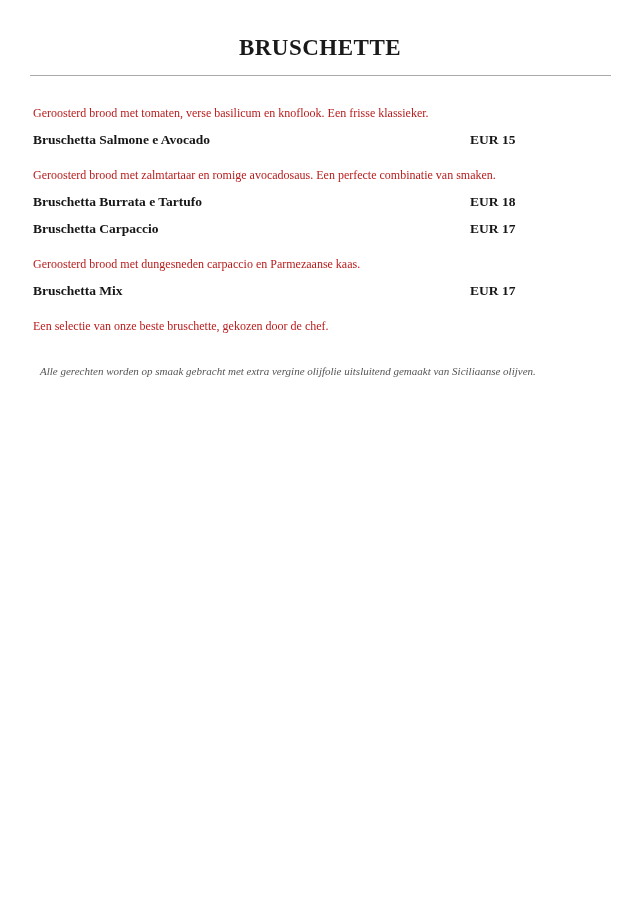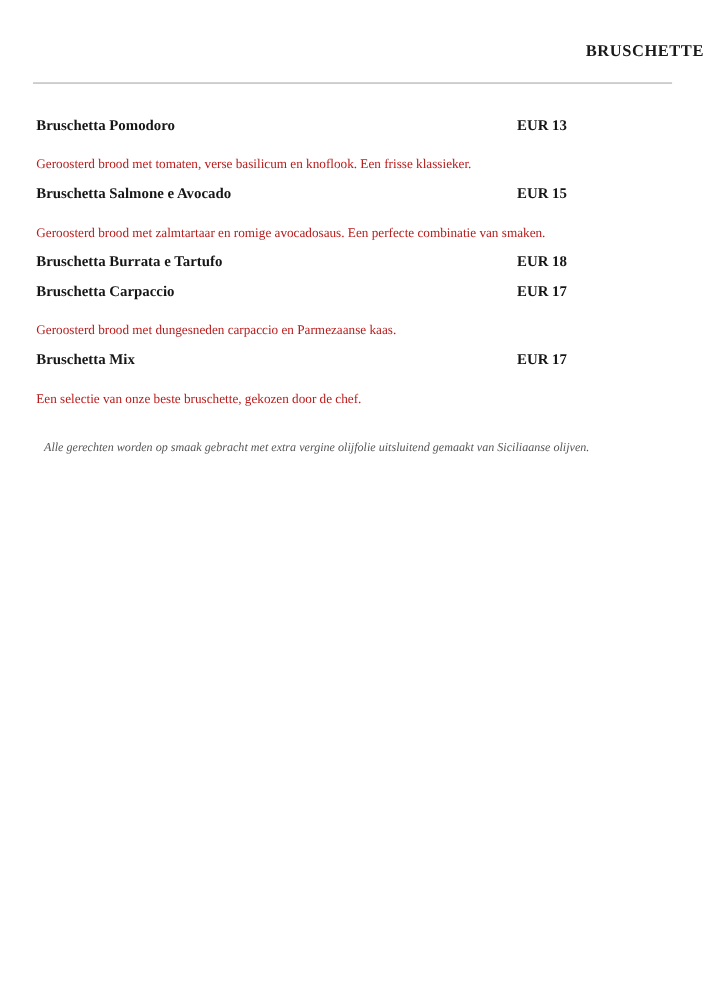--- a/index.html
+++ b/index.html
@@ -16,22 +16,22 @@
   }
   .page {
     position: relative;
     width: 640px;
     height: 905px;
     background: #ffffff;
   }
   .menu-title {
     margin: 0;
     padding-top: 37px;
-    text-align: right;
-    font-size: 15px;
+    text-align: center;
+    font-size: 23px;
     line-height: 21px;
     font-weight: bold;
     letter-spacing: 0.5px;
     color: #1a1a1a;
   }
   .title-rule {
     margin: 17px 29px 0 30px;
     border: 0;
     border-top: 1px solid #a9a9a9;
     height: 0;
@@ -83,24 +83,20 @@
 
 <div class="page">
 
   <h1 class="menu-title">BRUSCHETTE</h1>
 
   <hr class="title-rule">
 
   <div class="menu-list">
 
     <div class="menu-item">
-      <div class="item-row">
-        <span class="item-name">Bruschetta Pomodoro</span>
-        <span class="item-price">EUR 13</span>
-      </div>
       <div class="item-desc">Geroosterd brood met tomaten, verse basilicum en knoflook. Een frisse klassieker.</div>
     </div>
 
     <div class="menu-item">
       <div class="item-row">
         <span class="item-name">Bruschetta Salmone e Avocado</span>
         <span class="item-price">EUR 15</span>
       </div>
       <div class="item-desc">Geroosterd brood met zalmtartaar en romige avocadosaus. Een perfecte combinatie van smaken.</div>
     </div>

